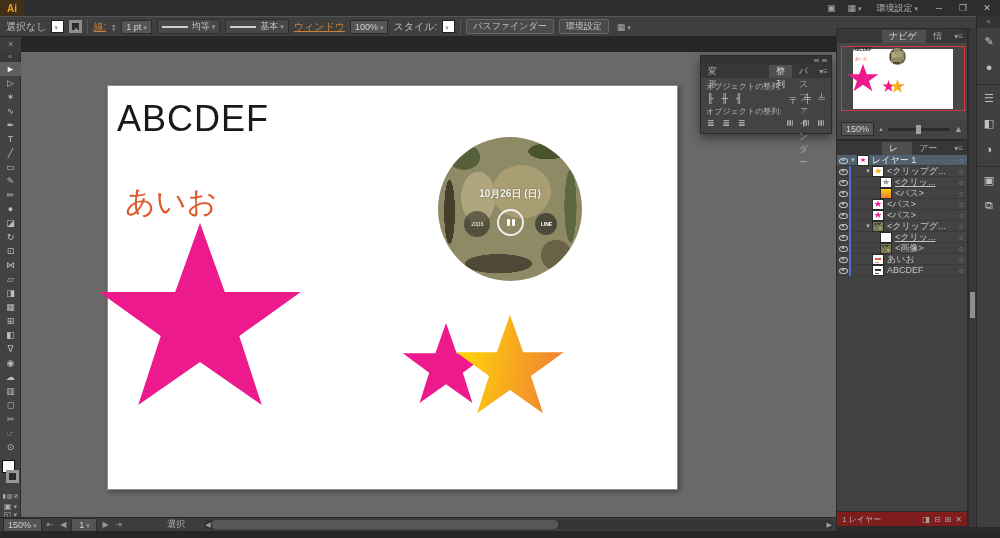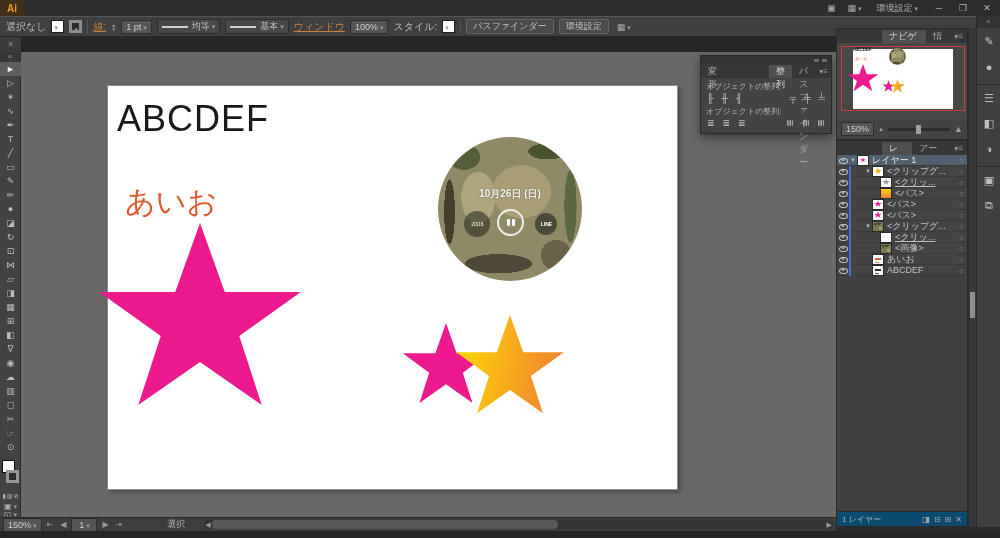--- a/index.html
+++ b/index.html
@@ -157,21 +157,21 @@
   .t-white { background:#fff; }
   .t-text-color::before { content:""; position:absolute; left:2px; right:2px; top:3px; height:2px; background:#dd5a2c; }
   .t-text-color::after { left:2px; right:4px; top:7px; height:1px; background:#e88; }
   .t-text-black::before { content:""; position:absolute; left:2px; right:2px; top:3px; height:2px; background:#333; }
   .t-text-black::after { left:2px; right:4px; top:7px; height:1px; background:#555; }
   .llabel { flex:1 1 auto; overflow:hidden; white-space:nowrap; }
   .llabel.u { text-decoration:underline; }
   .target { flex:0 0 auto; width:12px; text-align:center; color:#9a9a9a; font-size:7px; }
   .target::before { content:"○"; }
   .layer-fill { flex:1; background:#414141; }
-  .layer-foot { height:15px; background:#0c4a6e; border-top:1px solid #2c2c2c; display:flex;
+  .layer-foot { height:15px; background:#7f1d1d; border-top:1px solid #2c2c2c; display:flex;
     align-items:center; color:#b5b5b5; font-size:8px; padding:0 5px; gap:19px; }
   .lf-btns { margin-left:auto; display:flex; gap:4px; color:#a5a5a5; font-size:8px; }
 
   
   .dockscroll { position:absolute; left:968px; top:28px; width:8px; height:499px; background:#383838;
     border-left:1px solid #2c2c2c; }
   .dockscroll i { position:absolute; left:1px; top:264px; width:5px; height:26px; background:#8f8f8f; display:block; }
   .icondock { position:absolute; left:976px; top:16px; width:24px; height:511px; background:#404040;
     border-left:1px solid #2a2a2a; }
   .dock-head { height:12px; background:#333; color:#9a9a9a; font-size:7px; text-align:center; line-height:12px; }

